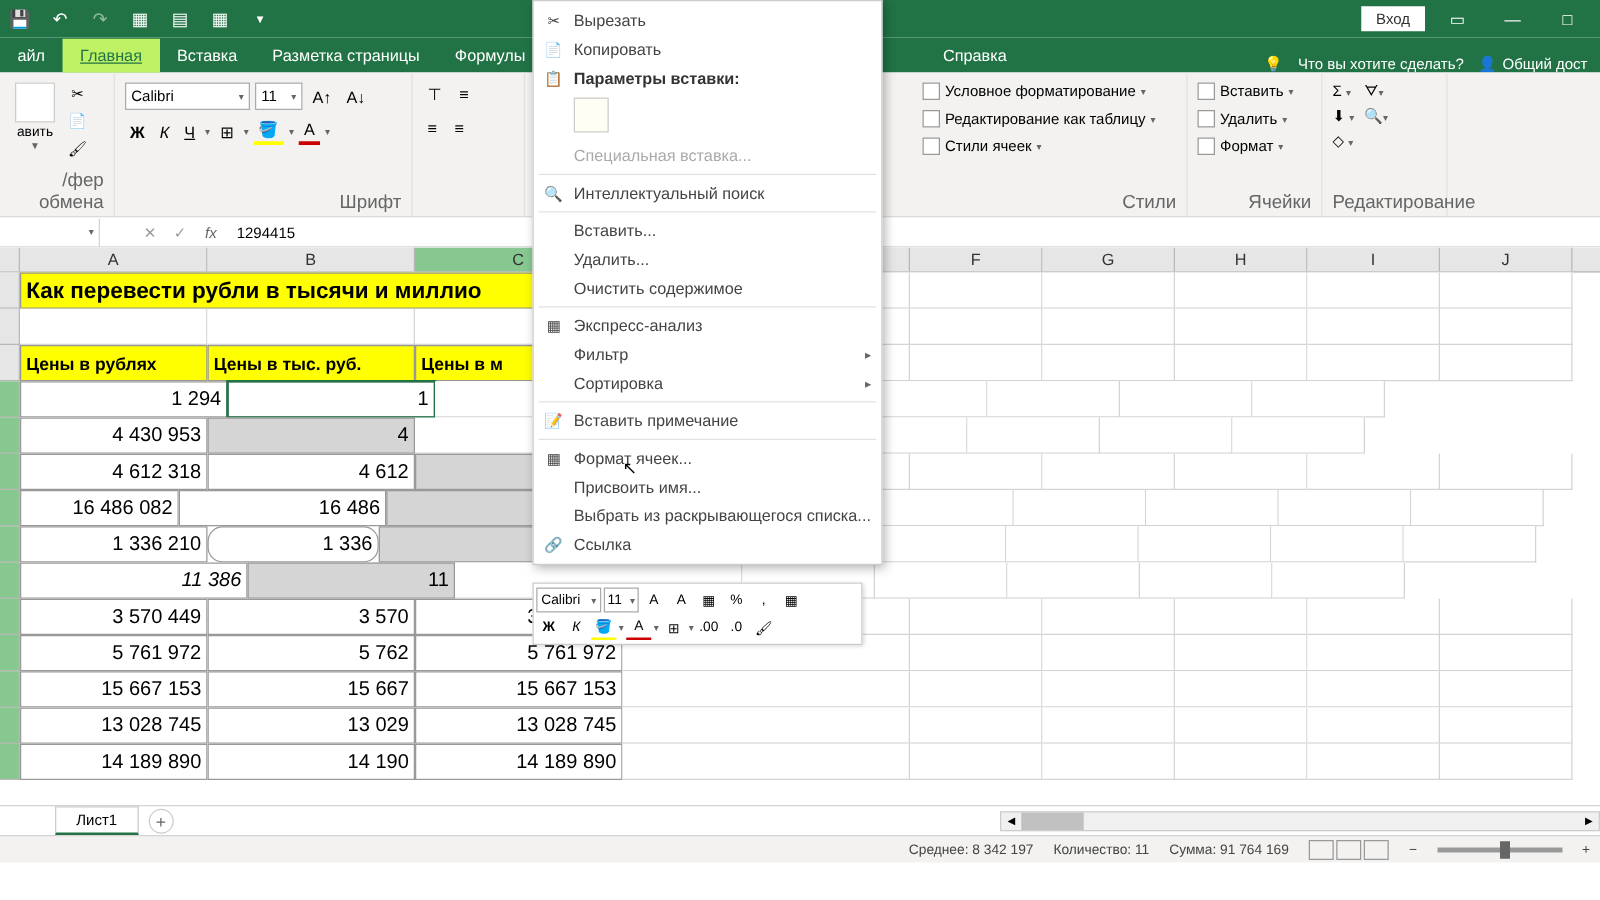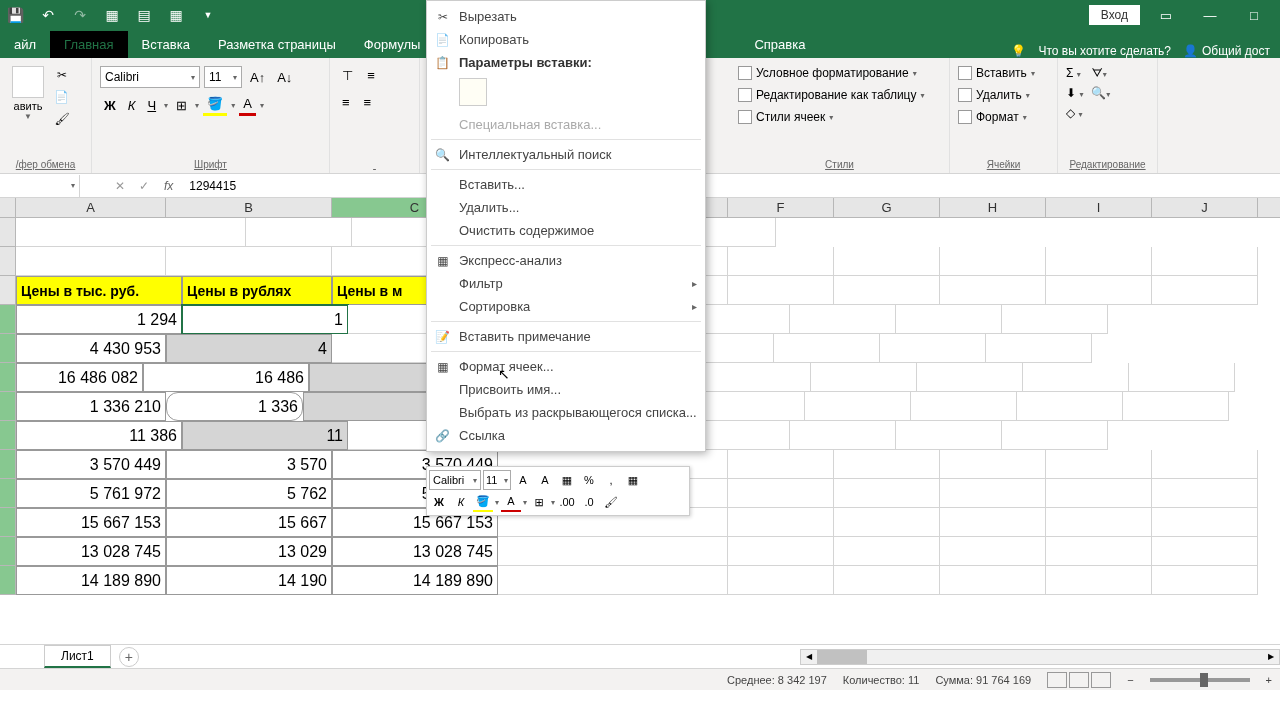--- a/index.html
+++ b/index.html
@@ -8,27 +8,27 @@
 .titlebar { height: 30px; background: #217346; display: flex; align-items: center; color: #fff; position: relative; }
 .qa-toolbar { display: flex; gap: 0; padding-left: 0; }
 .qa-btn { width: 32px; height: 30px; display: flex; align-items: center; justify-content: center; color: #fff; font-size: 14px; }
 .title-center { position: absolute; left: 50%; transform: translateX(-50%); font-size: 13px; }
 .title-right { margin-left: auto; display: flex; align-items: center; gap: 8px; padding-right: 8px; }
 .login-btn { background: #fff; color: #333; padding: 3px 12px; font-size: 12px; }
 .win-btn { width: 36px; display: flex; justify-content: center; font-size: 13px; }
 
 .ribbon-tabs { height: 28px; background: #217346; display: flex; align-items: flex-end; color: #fff; }
 .tab { padding: 6px 14px; font-size: 13px; cursor: pointer; }
-.tab.active { background: #000000; color: #217346; }
+.tab.active { background: #bef264; color: #217346; text-decoration: underline; }
 .ribbon-right { margin-left: auto; display: flex; align-items: center; padding-right: 10px; gap: 12px; }
 .help-text { font-size: 12px; }
 
 .ribbon { height: 116px; background: #f3f2f1; border-bottom: 1px solid #d4d4d4; display: flex; }
 .ribbon-group { border-right: 1px solid #e1e1e1; display: flex; flex-direction: column; padding: 4px 8px 0; }
-.group-label { text-align: center; font-size: 10px; color: #666; padding: 3px 0; margin-top: auto; text-decoration: underline; }
+.group-label { text-align: right; font-size: 15px; color: #666; padding: 3px 0; margin-top: auto; }
 .group-content { display: flex; gap: 4px; flex: 1; }
 .paste-big { width: 40px; display: flex; flex-direction: column; align-items: center; padding-top: 4px; font-size: 11px; }
 .paste-icon { width: 32px; height: 32px; background: #fff; border: 1px solid #ccc; margin-bottom: 2px; position: relative; }
 .small-btns { display: flex; flex-direction: column; gap: 4px; padding-top: 4px; }
 .sm-icon { width: 20px; height: 18px; display: flex; align-items: center; justify-content: center; font-size: 12px; }
 .font-row { display: flex; gap: 4px; align-items: center; margin-bottom: 6px; }
 .font-name { width: 100px; height: 22px; border: 1px solid #ababab; background: #fff; padding: 0 4px; font-size: 12px; display: flex; align-items: center; justify-content: space-between; }
 .font-size { width: 38px; height: 22px; border: 1px solid #ababab; background: #fff; padding: 0 4px; font-size: 12px; display: flex; align-items: center; justify-content: space-between; }
 .btn-icon { padding: 2px 4px; font-size: 13px; }
 .bold { font-weight: bold; }
@@ -269,20 +269,21 @@
     <div class="col-h" style="width:230px"></div>
     <div class="col-h" style="width:106px">F</div>
     <div class="col-h" style="width:106px">G</div>
     <div class="col-h" style="width:106px">H</div>
     <div class="col-h" style="width:106px">I</div>
     <div class="col-h" style="width:106px">J</div>
   </div>
   <div class="rows" id="rows-container">
       <div class="row">
         <div class="row-h"></div>
+        <div class="cell yellow-title" style="width: 482px;">Как перевести рубли в тысячи и миллио</div>
         <div class="cell " style="width: 230px;"></div>
         <div class="cell " style="width: 106px;"></div>
         <div class="cell " style="width: 106px;"></div>
         <div class="cell " style="width: 106px;"></div>
         <div class="cell " style="width: 106px;"></div>
         <div class="cell " style="width: 106px;"></div>
       </div>
       <div class="row">
         <div class="row-h"></div>
         <div class="cell " style="width: 150px;"></div>
@@ -290,22 +291,22 @@
         <div class="cell " style="width: 166px;"></div>
         <div class="cell " style="width: 230px;"></div>
         <div class="cell " style="width: 106px;"></div>
         <div class="cell " style="width: 106px;"></div>
         <div class="cell " style="width: 106px;"></div>
         <div class="cell " style="width: 106px;"></div>
         <div class="cell " style="width: 106px;"></div>
       </div>
       <div class="row">
         <div class="row-h"></div>
+        <div class="cell yellow-hdr" style="width: 150px;">Цены в рублях</div>
         <div class="cell yellow-hdr" style="width: 166px;">Цены в тыс. руб.</div>
-        <div class="cell yellow-hdr" style="width: 150px;">Цены в рублях</div>
         <div class="cell yellow-hdr" style="width: 166px;">Цены в м</div>
         <div class="cell " style="width: 230px;"></div>
         <div class="cell " style="width: 106px;"></div>
         <div class="cell " style="width: 106px;"></div>
         <div class="cell " style="width: 106px;"></div>
         <div class="cell " style="width: 106px;"></div>
         <div class="cell " style="width: 106px;"></div>
       </div>
       <div class="row">
         <div class="row-h sel"></div>
@@ -314,20 +315,32 @@
         <div class="cell " style="width: 230px;"></div>
         <div class="cell " style="width: 106px;"></div>
         <div class="cell " style="width: 106px;"></div>
         <div class="cell " style="width: 106px;"></div>
         <div class="cell " style="width: 106px;"></div>
         <div class="cell " style="width: 106px;"></div>
       </div>
       <div class="row">
         <div class="row-h sel"></div>
         <div class="cell data-cell" style="width: 150px;">4 430 953</div>
+        <div class="cell selected-col data-cell" style="width: 166px;">4</div>
+        <div class="cell " style="width: 230px;"></div>
+        <div class="cell " style="width: 106px;"></div>
+        <div class="cell " style="width: 106px;"></div>
+        <div class="cell " style="width: 106px;"></div>
+        <div class="cell " style="width: 106px;"></div>
+        <div class="cell " style="width: 106px;"></div>
+      </div>
+      <div class="row">
+        <div class="row-h sel"></div>
+        <div class="cell data-cell" style="width: 150px;">4 612 318</div>
+        <div class="cell data-cell" style="width: 166px;">4 612</div>
         <div class="cell selected-col data-cell" style="width: 166px;">4</div>
         <div class="cell " style="width: 230px;"></div>
         <div class="cell " style="width: 106px;"></div>
         <div class="cell " style="width: 106px;"></div>
         <div class="cell " style="width: 106px;"></div>
         <div class="cell " style="width: 106px;"></div>
         <div class="cell " style="width: 106px;"></div>
       </div>
       <div class="row">
         <div class="row-h sel"></div>
@@ -348,21 +361,21 @@
         <div class="cell selected-col data-cell" style="width: 166px;">1</div>
         <div class="cell " style="width: 230px;"></div>
         <div class="cell " style="width: 106px;"></div>
         <div class="cell " style="width: 106px;"></div>
         <div class="cell " style="width: 106px;"></div>
         <div class="cell " style="width: 106px;"></div>
         <div class="cell " style="width: 106px;"></div>
       </div>
       <div class="row">
         <div class="row-h sel"></div>
-        <div class="cell data-cell" style="width: 166px;">11 386</div>
+        <div class="cell data-cell" style="width: 182px; font-style: italic;">11 386</div>
         <div class="cell selected-col data-cell" style="width: 166px;">11</div>
         <div class="cell " style="width: 230px;"></div>
         <div class="cell " style="width: 106px;"></div>
         <div class="cell " style="width: 106px;"></div>
         <div class="cell " style="width: 106px;"></div>
         <div class="cell " style="width: 106px;"></div>
         <div class="cell " style="width: 106px;"></div>
       </div>
       <div class="row">
         <div class="row-h sel"></div>

